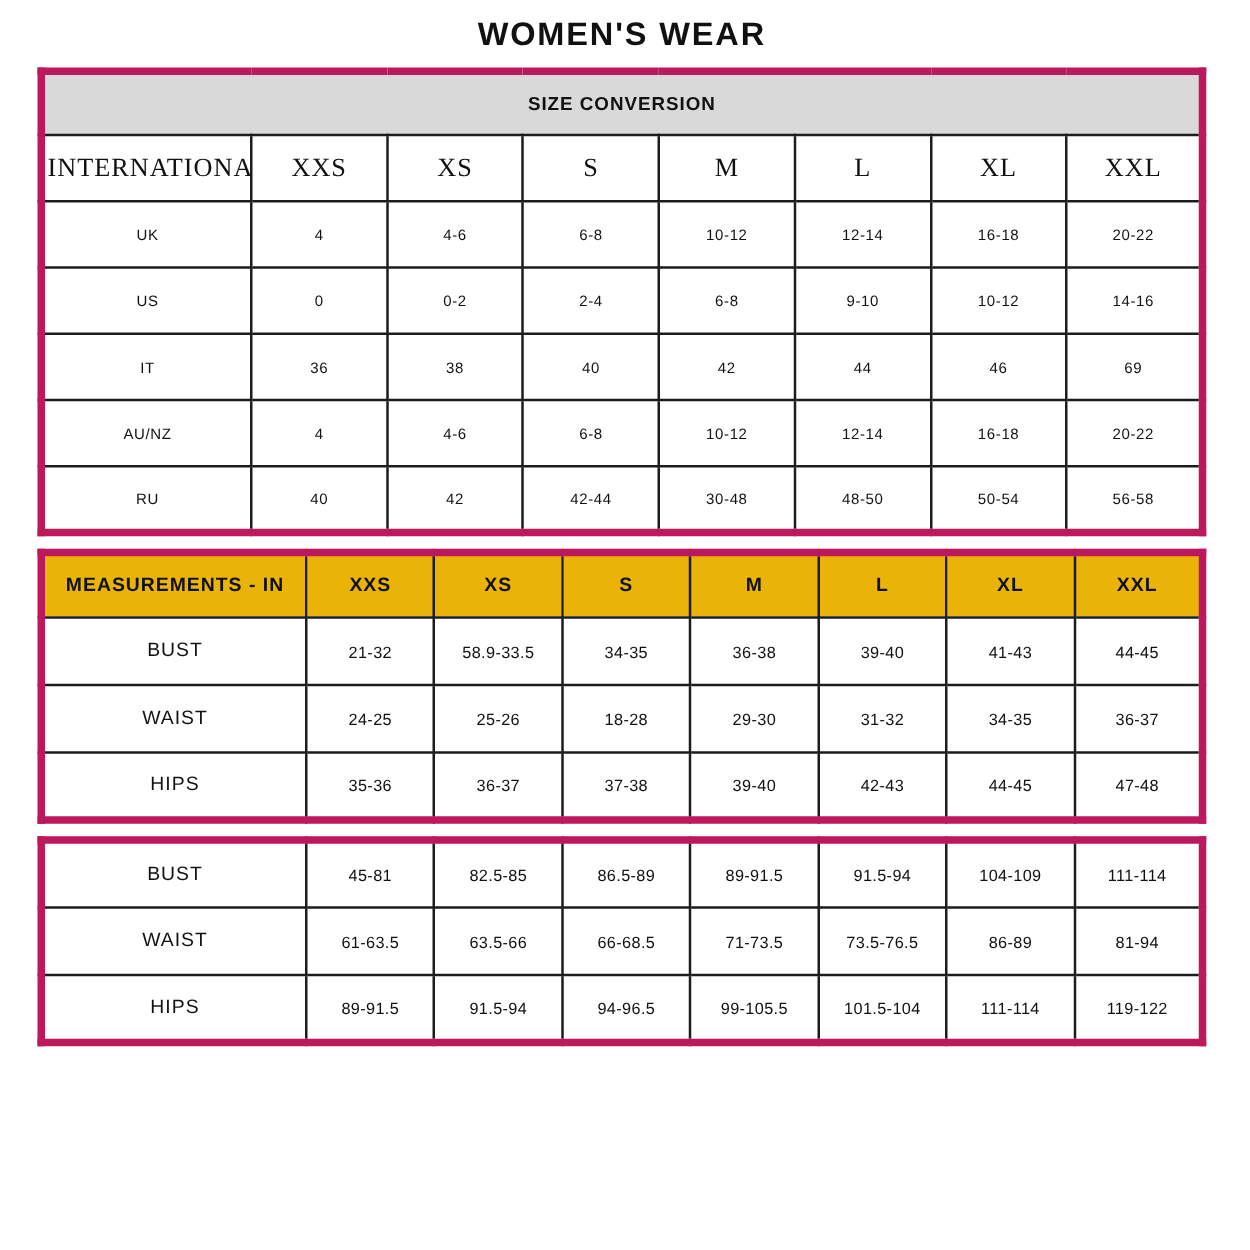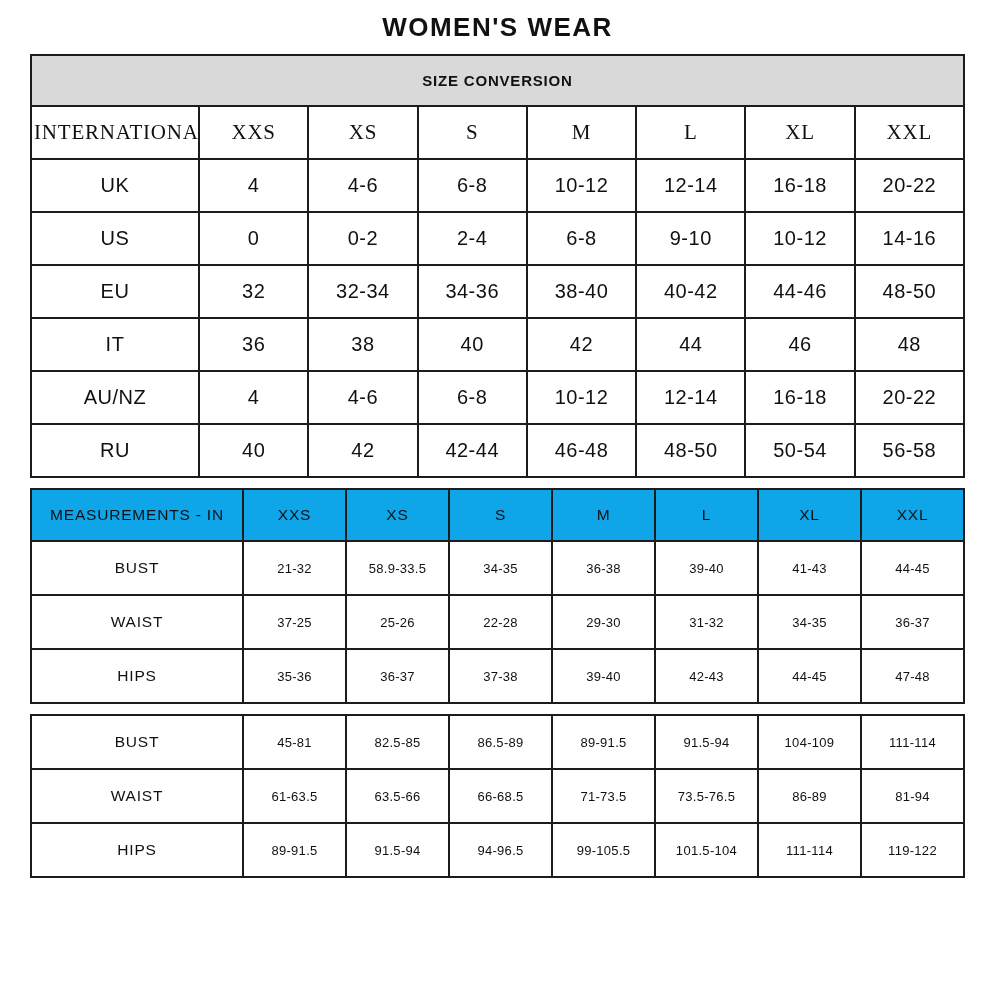--- a/index.html
+++ b/index.html
@@ -20,21 +20,21 @@
     font-size: 26px;
     font-weight: 700;
     letter-spacing: 1.5px;
     margin: 2px 0 11px 0;
     color: #111111;
   }
   table {
     width: 100%;
     border-collapse: collapse;
     table-layout: fixed;
-    border: 1px solid #be185d;
+    border: 6px solid #be185d;
   }
   table + table { margin-top: 10px; }
   td {
     border: 2px solid #1c1c1c;
     text-align: center;
     vertical-align: middle;
     padding: 0 2px;
     overflow: hidden;
     white-space: nowrap;
   }
@@ -47,28 +47,28 @@
     letter-spacing: 0.8px;
   }
   .sc-head td {
     height: 53px;
     font-size: 21px;
     letter-spacing: 0.8px;
     font-family: Liberation Serif, serif;
   }
   .sc-row td {
     height: 53px;
-    font-size: 20px;
+    font-size: 12px;
     letter-spacing: 0.5px;
   }
   
   .m-head td {
-    background: #0ea5e9;
+    background: #eab308;
     height: 52px;
-    font-weight: 400;
+    font-weight: 700;
     font-size: 15.5px;
     letter-spacing: 0.8px;
   }
   .m-row td {
     height: 54px;
     font-size: 13px;
     letter-spacing: 0.3px;
   }
   .m-row td.m-label {
     font-size: 15.5px;
@@ -122,55 +122,45 @@
         <td>US</td>
         <td>0</td>
         <td>0-2</td>
         <td>2-4</td>
         <td>6-8</td>
         <td>9-10</td>
         <td>10-12</td>
         <td>14-16</td>
       </tr>
       <tr class="sc-row">
-        <td>EU</td>
-        <td>32</td>
-        <td>32-34</td>
-        <td>34-36</td>
-        <td>38-40</td>
-        <td>40-42</td>
-        <td>44-46</td>
-        <td>48-50</td>
-      </tr>
-      <tr class="sc-row">
         <td>IT</td>
         <td>36</td>
         <td>38</td>
         <td>40</td>
         <td>42</td>
         <td>44</td>
         <td>46</td>
-        <td>48</td>
+        <td>69</td>
       </tr>
       <tr class="sc-row">
         <td>AU/NZ</td>
         <td>4</td>
         <td>4-6</td>
         <td>6-8</td>
         <td>10-12</td>
         <td>12-14</td>
         <td>16-18</td>
         <td>20-22</td>
       </tr>
       <tr class="sc-row">
         <td>RU</td>
         <td>40</td>
         <td>42</td>
         <td>42-44</td>
-        <td>46-48</td>
+        <td>30-48</td>
         <td>48-50</td>
         <td>50-54</td>
         <td>56-58</td>
       </tr>
     </tbody>
   </table>
 
   <table>
     <colgroup>
       <col style="width:212px">
@@ -198,23 +188,23 @@
         <td>21-32</td>
         <td>58.9-33.5</td>
         <td>34-35</td>
         <td>36-38</td>
         <td>39-40</td>
         <td>41-43</td>
         <td>44-45</td>
       </tr>
       <tr class="m-row">
         <td class="m-label">WAIST</td>
-        <td>37-25</td>
+        <td>24-25</td>
         <td>25-26</td>
-        <td>22-28</td>
+        <td>18-28</td>
         <td>29-30</td>
         <td>31-32</td>
         <td>34-35</td>
         <td>36-37</td>
       </tr>
       <tr class="m-row">
         <td class="m-label">HIPS</td>
         <td>35-36</td>
         <td>36-37</td>
         <td>37-38</td>

